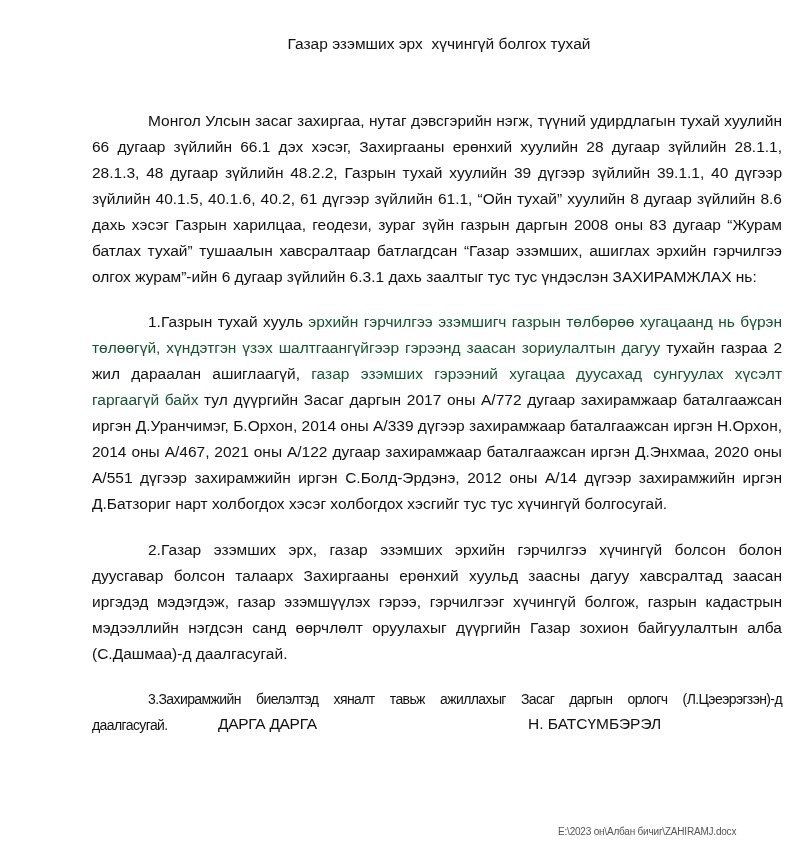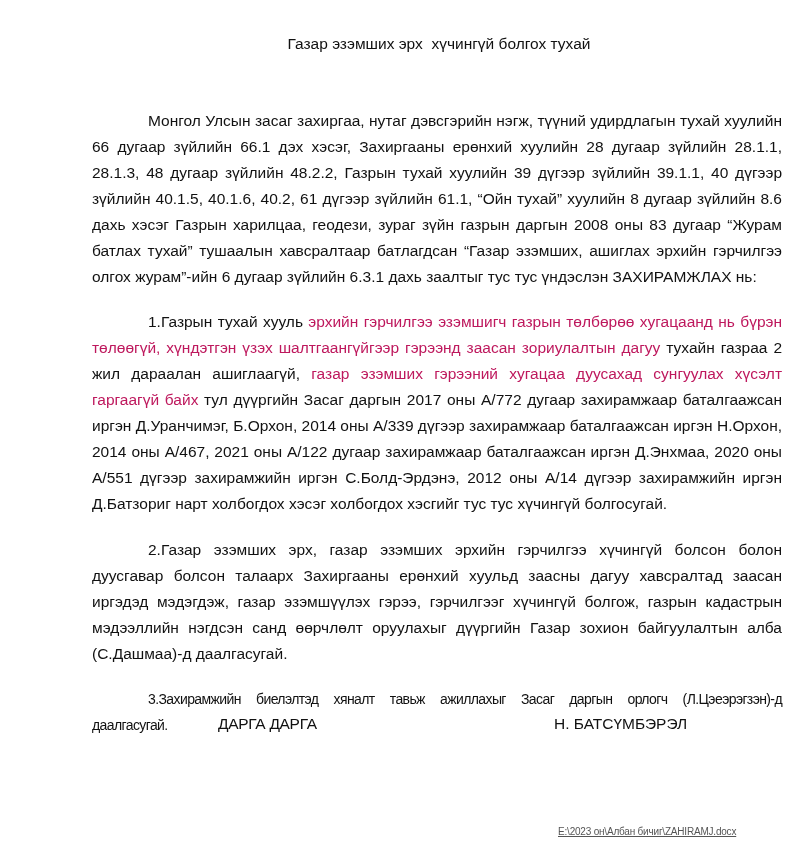--- a/index.html
+++ b/index.html
@@ -14,29 +14,29 @@
   .body {
     position: absolute; left: 92px; width: 690px; top: 108px;
     font-size: 15.5px; line-height: 26px;
   }
   .para {
     text-align: justify; text-indent: 56px; margin: 0 0 19.4px 0;
   }
   .para.condensed {
     font-size: 14px; letter-spacing: -0.6px; word-spacing: 3px;
   }
-  .gray { color: #be185d; }
+  .gray { color: #14532d; }
   .sign {
     position: absolute; top: 715px; font-size: 15.5px;
   }
   .sign-left { left: 218px; letter-spacing: -0.3px; }
-  .sign-right { left: 554px; }
+  .sign-right { left: 528px; }
   .footer {
     position: absolute; top: 826px; left: 558px;
-    font-size: 10px; color: #555555; letter-spacing: -0.2px; text-decoration: underline;
+    font-size: 10px; color: #555555; letter-spacing: -0.2px;
   }
 </style>
 </head>
 <body>
 
 <div class="title">Газар эзэмших эрх  хүчингүй болгох тухай</div>
 
 <div class="body">
   <p class="para">Монгол Улсын засаг захиргаа, нутаг дэвсгэрийн нэгж, түүний удирдлагын тухай хуулийн 66 дугаар зүйлийн 66.1 дэх хэсэг, Захиргааны ерөнхий хуулийн 28 дугаар зүйлийн 28.1.1, 28.1.3, 48 дугаар зүйлийн  48.2.2, Газрын тухай хуулийн 39 дүгээр зүйлийн 39.1.1, 40 дүгээр зүйлийн 40.1.5, 40.1.6, 40.2, 61 дүгээр зүйлийн 61.1, “Ойн тухай” хуулийн 8 дугаар зүйлийн 8.6 дахь хэсэг Газрын харилцаа, геодези, зураг зүйн газрын даргын 2008 оны 83 дугаар “Журам батлах тухай” тушаалын хавсралтаар батлагдсан “Газар эзэмших, ашиглах эрхийн гэрчилгээ олгох журам”-ийн 6 дугаар зүйлийн 6.3.1 дахь заалтыг тус тус үндэслэн ЗАХИРАМЖЛАХ нь:</p>
 

